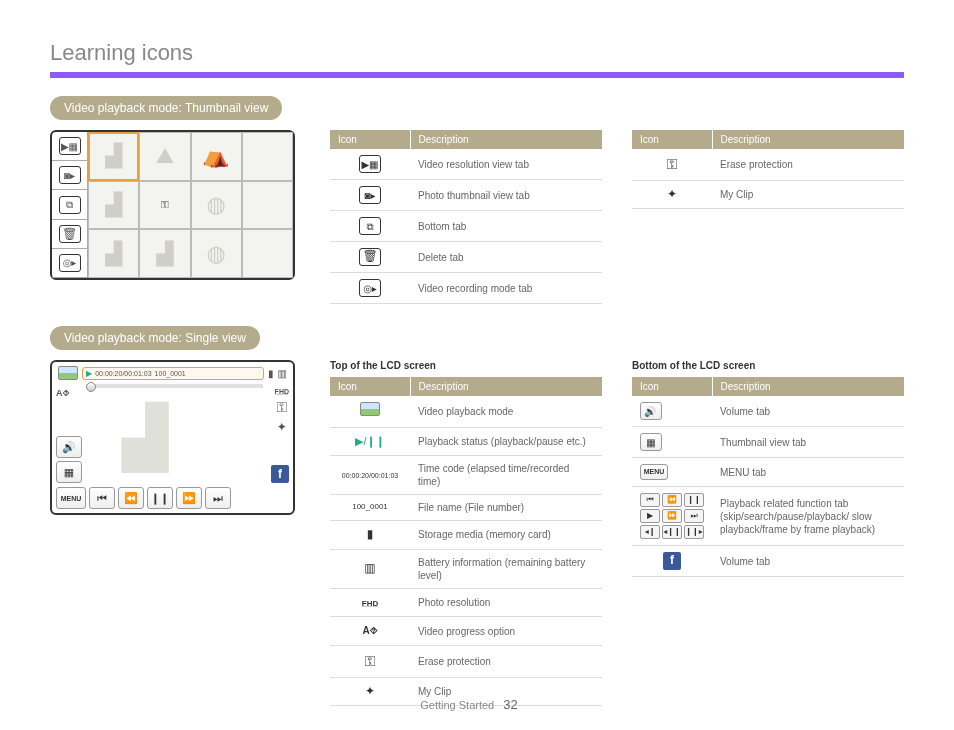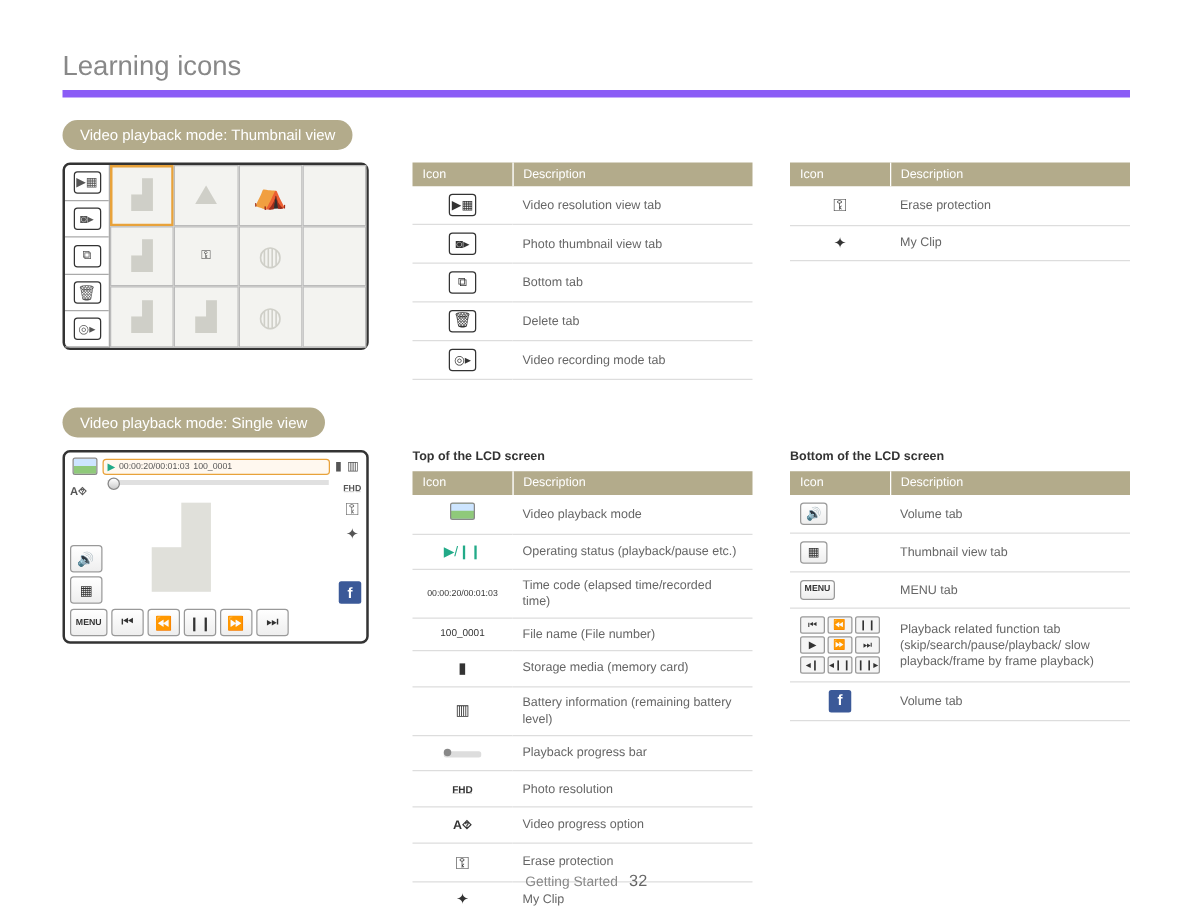--- a/index.html
+++ b/index.html
@@ -335,41 +335,37 @@
             <tr>
               <th>Icon</th>
               <th>Description</th>
             </tr>
         <tr>
               <td class="icon-cell"><span class="photo-ico"></span></td>
               <td>Video playback mode</td>
             </tr>
         <tr>
               <td class="icon-cell"><span class="play-pause">▶/❙❙</span></td>
-              <td>Operating status (playback/pause etc.)</td>
+              <td>Playback status (playback/pause etc.)</td>
             </tr>
         <tr>
               <td class="icon-cell" style="font-size:7px">00:00:20/00:01:03</td>
               <td>Time code (elapsed time/recorded time)</td>
             </tr>
         <tr>
               <td class="icon-cell" style="font-size:8px">100_0001</td>
               <td>File name (File number)</td>
             </tr>
         <tr>
               <td class="icon-cell"><span>▮</span></td>
               <td>Storage media (memory card)</td>
             </tr>
         <tr>
               <td class="icon-cell"><span>▥</span></td>
               <td>Battery information (remaining battery level)</td>
-            </tr>
-        <tr>
-              <td class="icon-cell"><span class="pbar-ico"></span></td>
-              <td>Playback progress bar</td>
             </tr>
         <tr>
               <td class="icon-cell"><span style="font-size:8px;font-weight:bold">F̲H̲D̲</span></td>
               <td>Photo resolution</td>
             </tr>
         <tr>
               <td class="icon-cell"><span style="font-weight:bold;font-size:10px">A⯑</span></td>
               <td>Video progress option</td>
             </tr>
         <tr>

